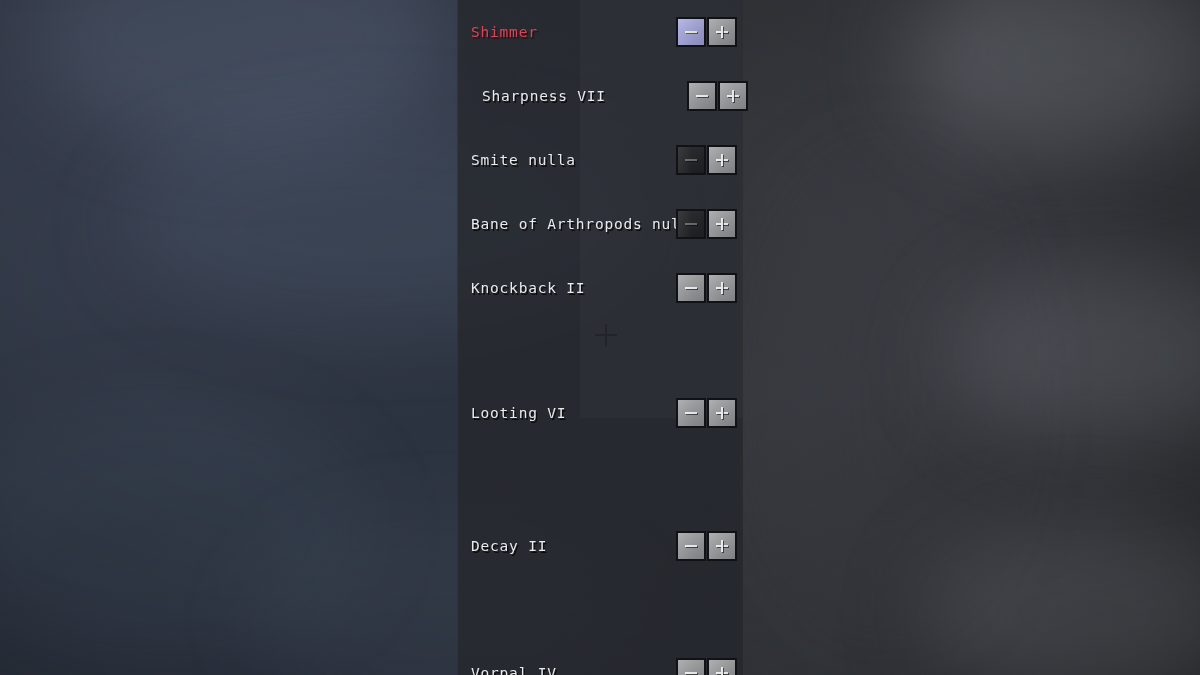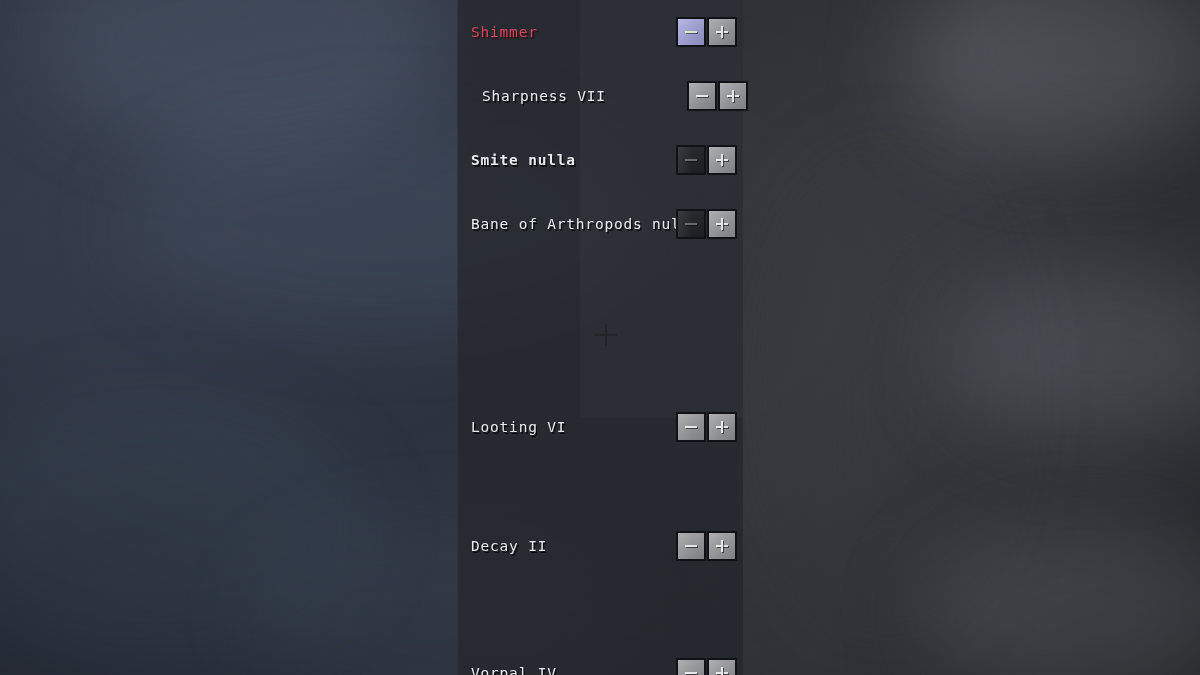--- a/index.html
+++ b/index.html
@@ -247,21 +247,21 @@
         <div class="row-label">Sharpness VII</div>
         <div class="stepper">
           <div class="btn">
             <span class="glyph minus" aria-label="−"></span>
           </div>
           <div class="btn">
             <span class="glyph plus" aria-label="+"></span>
           </div>
         </div>
       </div>
-      <div class="row" style="top: 128px; font-weight: bold;">
+      <div class="row" style="top: 128px;">
         <div class="row-label">Smite nulla</div>
         <div class="stepper">
           <div class="btn disabled">
             <span class="glyph minus" aria-label="−"></span>
           </div>
           <div class="btn">
             <span class="glyph plus" aria-label="+"></span>
           </div>
         </div>
       </div>
@@ -269,21 +269,32 @@
         <div class="row-label">Bane of Arthropods nulla</div>
         <div class="stepper">
           <div class="btn disabled">
             <span class="glyph minus" aria-label="−"></span>
           </div>
           <div class="btn">
             <span class="glyph plus" aria-label="+"></span>
           </div>
         </div>
       </div>
-      <div class="row" style="top: 395px; text-decoration: underline;">
+      <div class="row" style="top: 256px;">
+        <div class="row-label">Knockback II</div>
+        <div class="stepper">
+          <div class="btn">
+            <span class="glyph minus" aria-label="−"></span>
+          </div>
+          <div class="btn">
+            <span class="glyph plus" aria-label="+"></span>
+          </div>
+        </div>
+      </div>
+      <div class="row" style="top: 381px; text-decoration: underline;">
         <div class="row-label">Looting VI</div>
         <div class="stepper">
           <div class="btn">
             <span class="glyph minus" aria-label="−"></span>
           </div>
           <div class="btn">
             <span class="glyph plus" aria-label="+"></span>
           </div>
         </div>
       </div>

